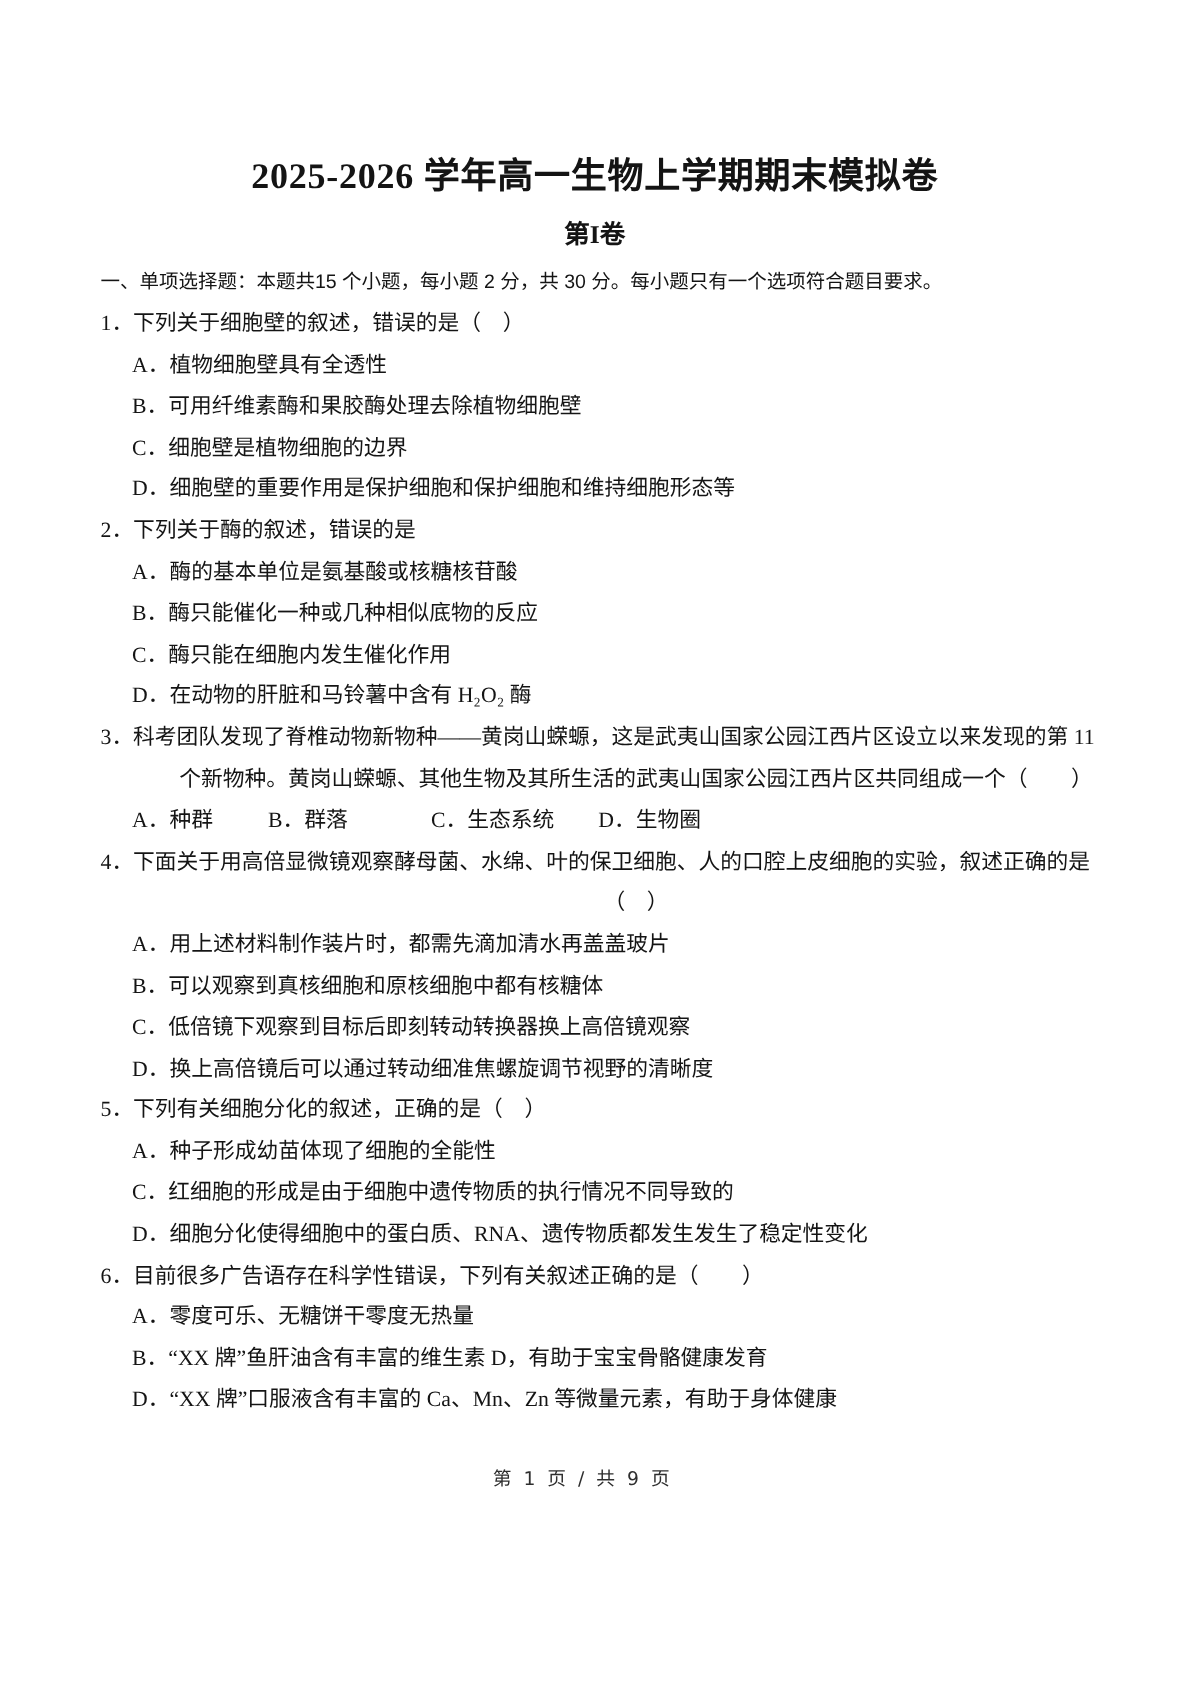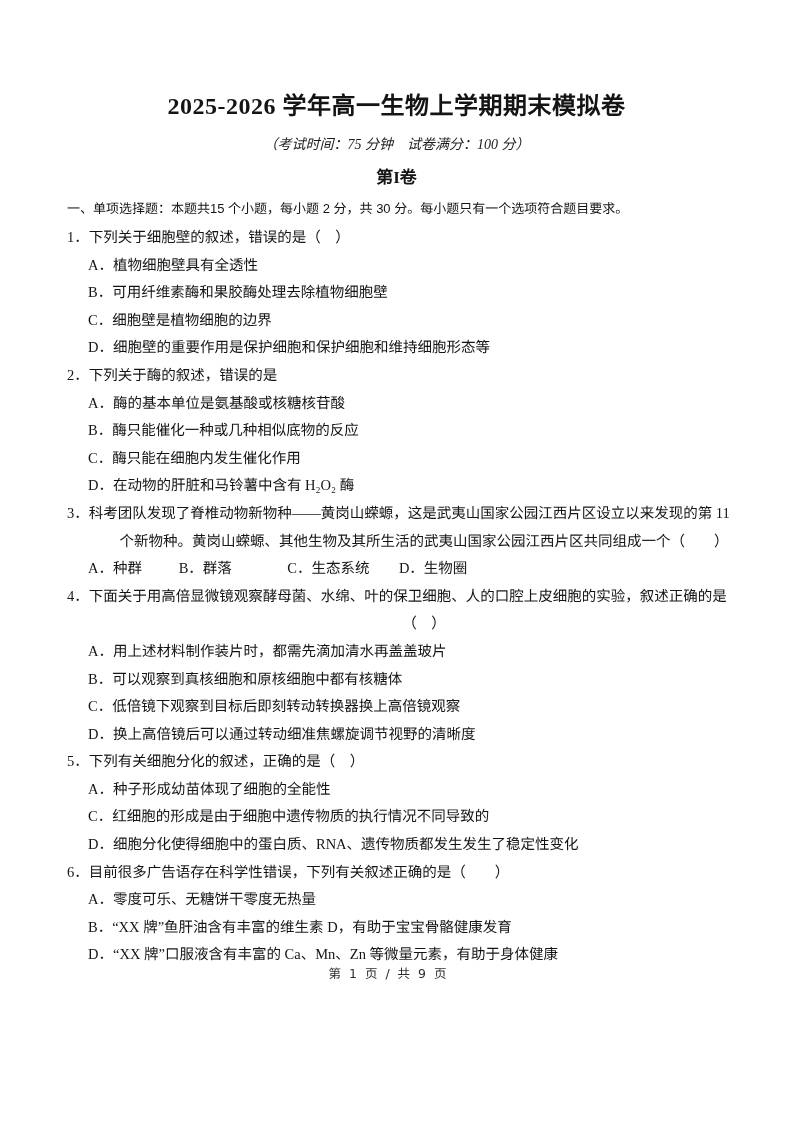--- a/index.html
+++ b/index.html
@@ -1,20 +1,20 @@
 <!DOCTYPE html>
 <html lang="zh-CN"><head>
 <meta charset="utf-8">
 <style>
   html, body { margin: 0; padding: 0; background: #ffffff; }
   .page {
     position: relative;
     width: 793px;
     height: 1050px;
-    margin: 0 auto;
+    margin: 12px auto;
     background: #ffffff;
     color: #141414;
     font-family: "Liberation Serif", "DejaVu Serif", serif;
     overflow: hidden;
   }
   .title {
     padding-top: 90px;
     text-align: center;
     font-size: 24px;
     font-weight: bold;
@@ -67,21 +67,20 @@
     color: #2e2e2e;
     font-family: "DejaVu Sans", "Liberation Sans", sans-serif;
   }
 </style>
 </head>
 <body>
 
 <div class="page">
 
   <div class="title">2025-2026 学年高一生物上学期期末模拟卷</div>
-  <div class="meta">（考试时间：75 分钟　试卷满分：100 分）</div>
   <div class="volume">第I卷</div>
   <div class="instruction">一、单项选择题：本题共15 个小题，每小题 2 分，共 30 分。每小题只有一个选项符合题目要求。</div>
 
   <div class="questions">
 
     <div class="question">
       <div class="stem-line">1．下列关于细胞壁的叙述，错误的是（　）</div>
       <div class="opt">A．植物细胞壁具有全透性</div>
       <div class="opt">B．可用纤维素酶和果胶酶处理去除植物细胞壁</div>
       <div class="opt">C．细胞壁是植物细胞的边界</div>

